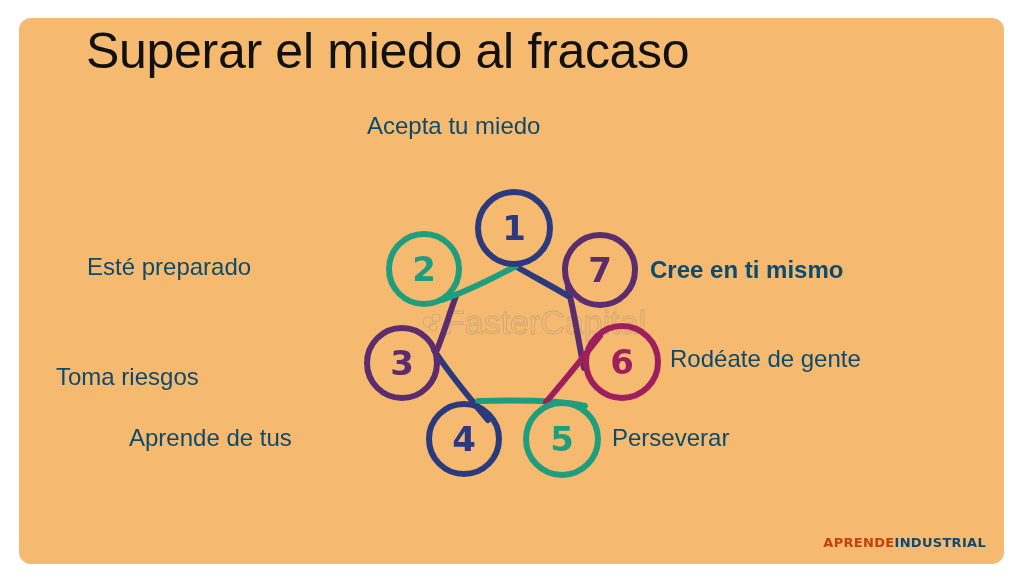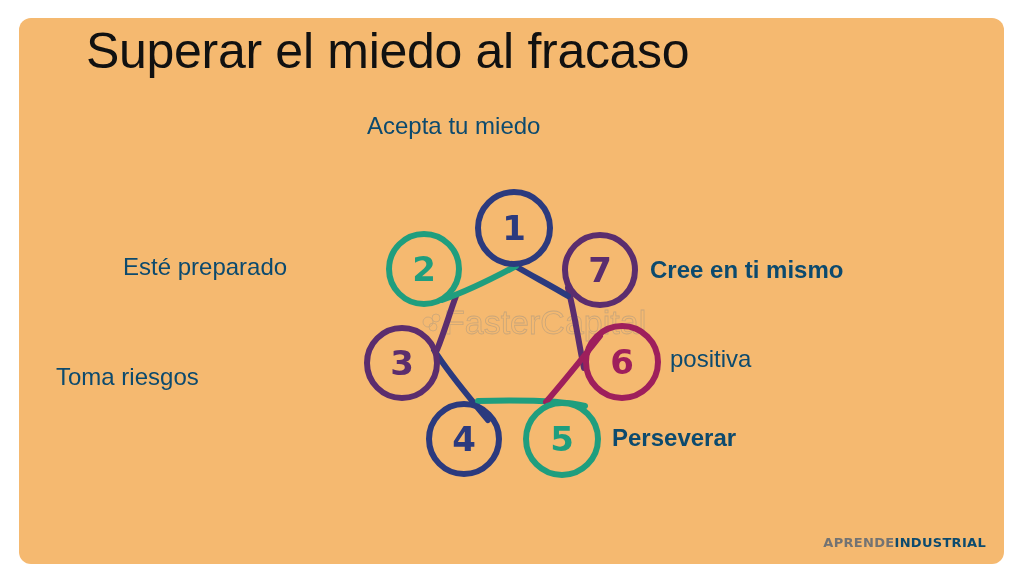--- a/index.html
+++ b/index.html
@@ -31,27 +31,28 @@
   }
 </style>
 </head>
 <body>
 
 <div class="card"></div>
 
 <div class="title">Superar el miedo al fracaso</div>
 
 <div class="label" style="left:367px; top:107px;">Acepta tu miedo</div>
-<div class="label" style="left:87px; top:248px;margin-left:36px;">Esté preparado</div>
+<div class="label" style="left:87px; top:248px;">Esté preparado</div>
 <div class="label" style="left:56px; top:340px;margin-top:18px;">Toma riesgos</div>
 <div class="label" style="left:129px; top:419px;">
+  <div>Aprende de tus</div>
 </div>
-<div class="label" style="left:612px; top:419px;font-weight:bold;">Perseverar</div>
+<div class="label" style="left:612px; top:419px;">Perseverar</div>
 <div class="label" style="left:670px; top:340px;">
-  <div>positiva</div>
+  <div>Rodéate de gente</div>
 </div>
 <div class="label" style="left:650px; top:251px;font-weight:bold;">Cree en ti mismo</div>
 
 <svg class="diagram" width="1024" height="584" viewBox="0 0 1024 584">
 
   <g>
     <g stroke="#c9a67a" fill="none" stroke-width="0.8">
       <circle cx="428" cy="322" r="5"></circle>
         <circle cx="436" cy="318" r="4"></circle>
         <circle cx="433" cy="327" r="4"></circle>
@@ -87,14 +88,14 @@
   <text class="num" x="514" y="240" text-anchor="middle" fill="#2b3a7e">1</text>
   <text class="num" x="424" y="281" text-anchor="middle" fill="#1f9e7e">2</text>
   <text class="num" x="402" y="375" text-anchor="middle" fill="#5b2d6e">3</text>
   <text class="num" x="464" y="451" text-anchor="middle" fill="#2b3a7e">4</text>
   <text class="num" x="562" y="451" text-anchor="middle" fill="#1f9e7e">5</text>
   <text class="num" x="622" y="374" text-anchor="middle" fill="#9e1f5c">6</text>
   <text class="num" x="600" y="282" text-anchor="middle" fill="#5b2d6e">7</text>
 </svg>
 
 <div class="brand">
-  <span style="color:#737373;">APRENDE</span><span style="color:#0c4a6e;">INDUSTRIAL</span>
+  <span style="color:#c2410c;">APRENDE</span><span style="color:#0c4a6e;">INDUSTRIAL</span>
 </div>
 
 </body></html>

